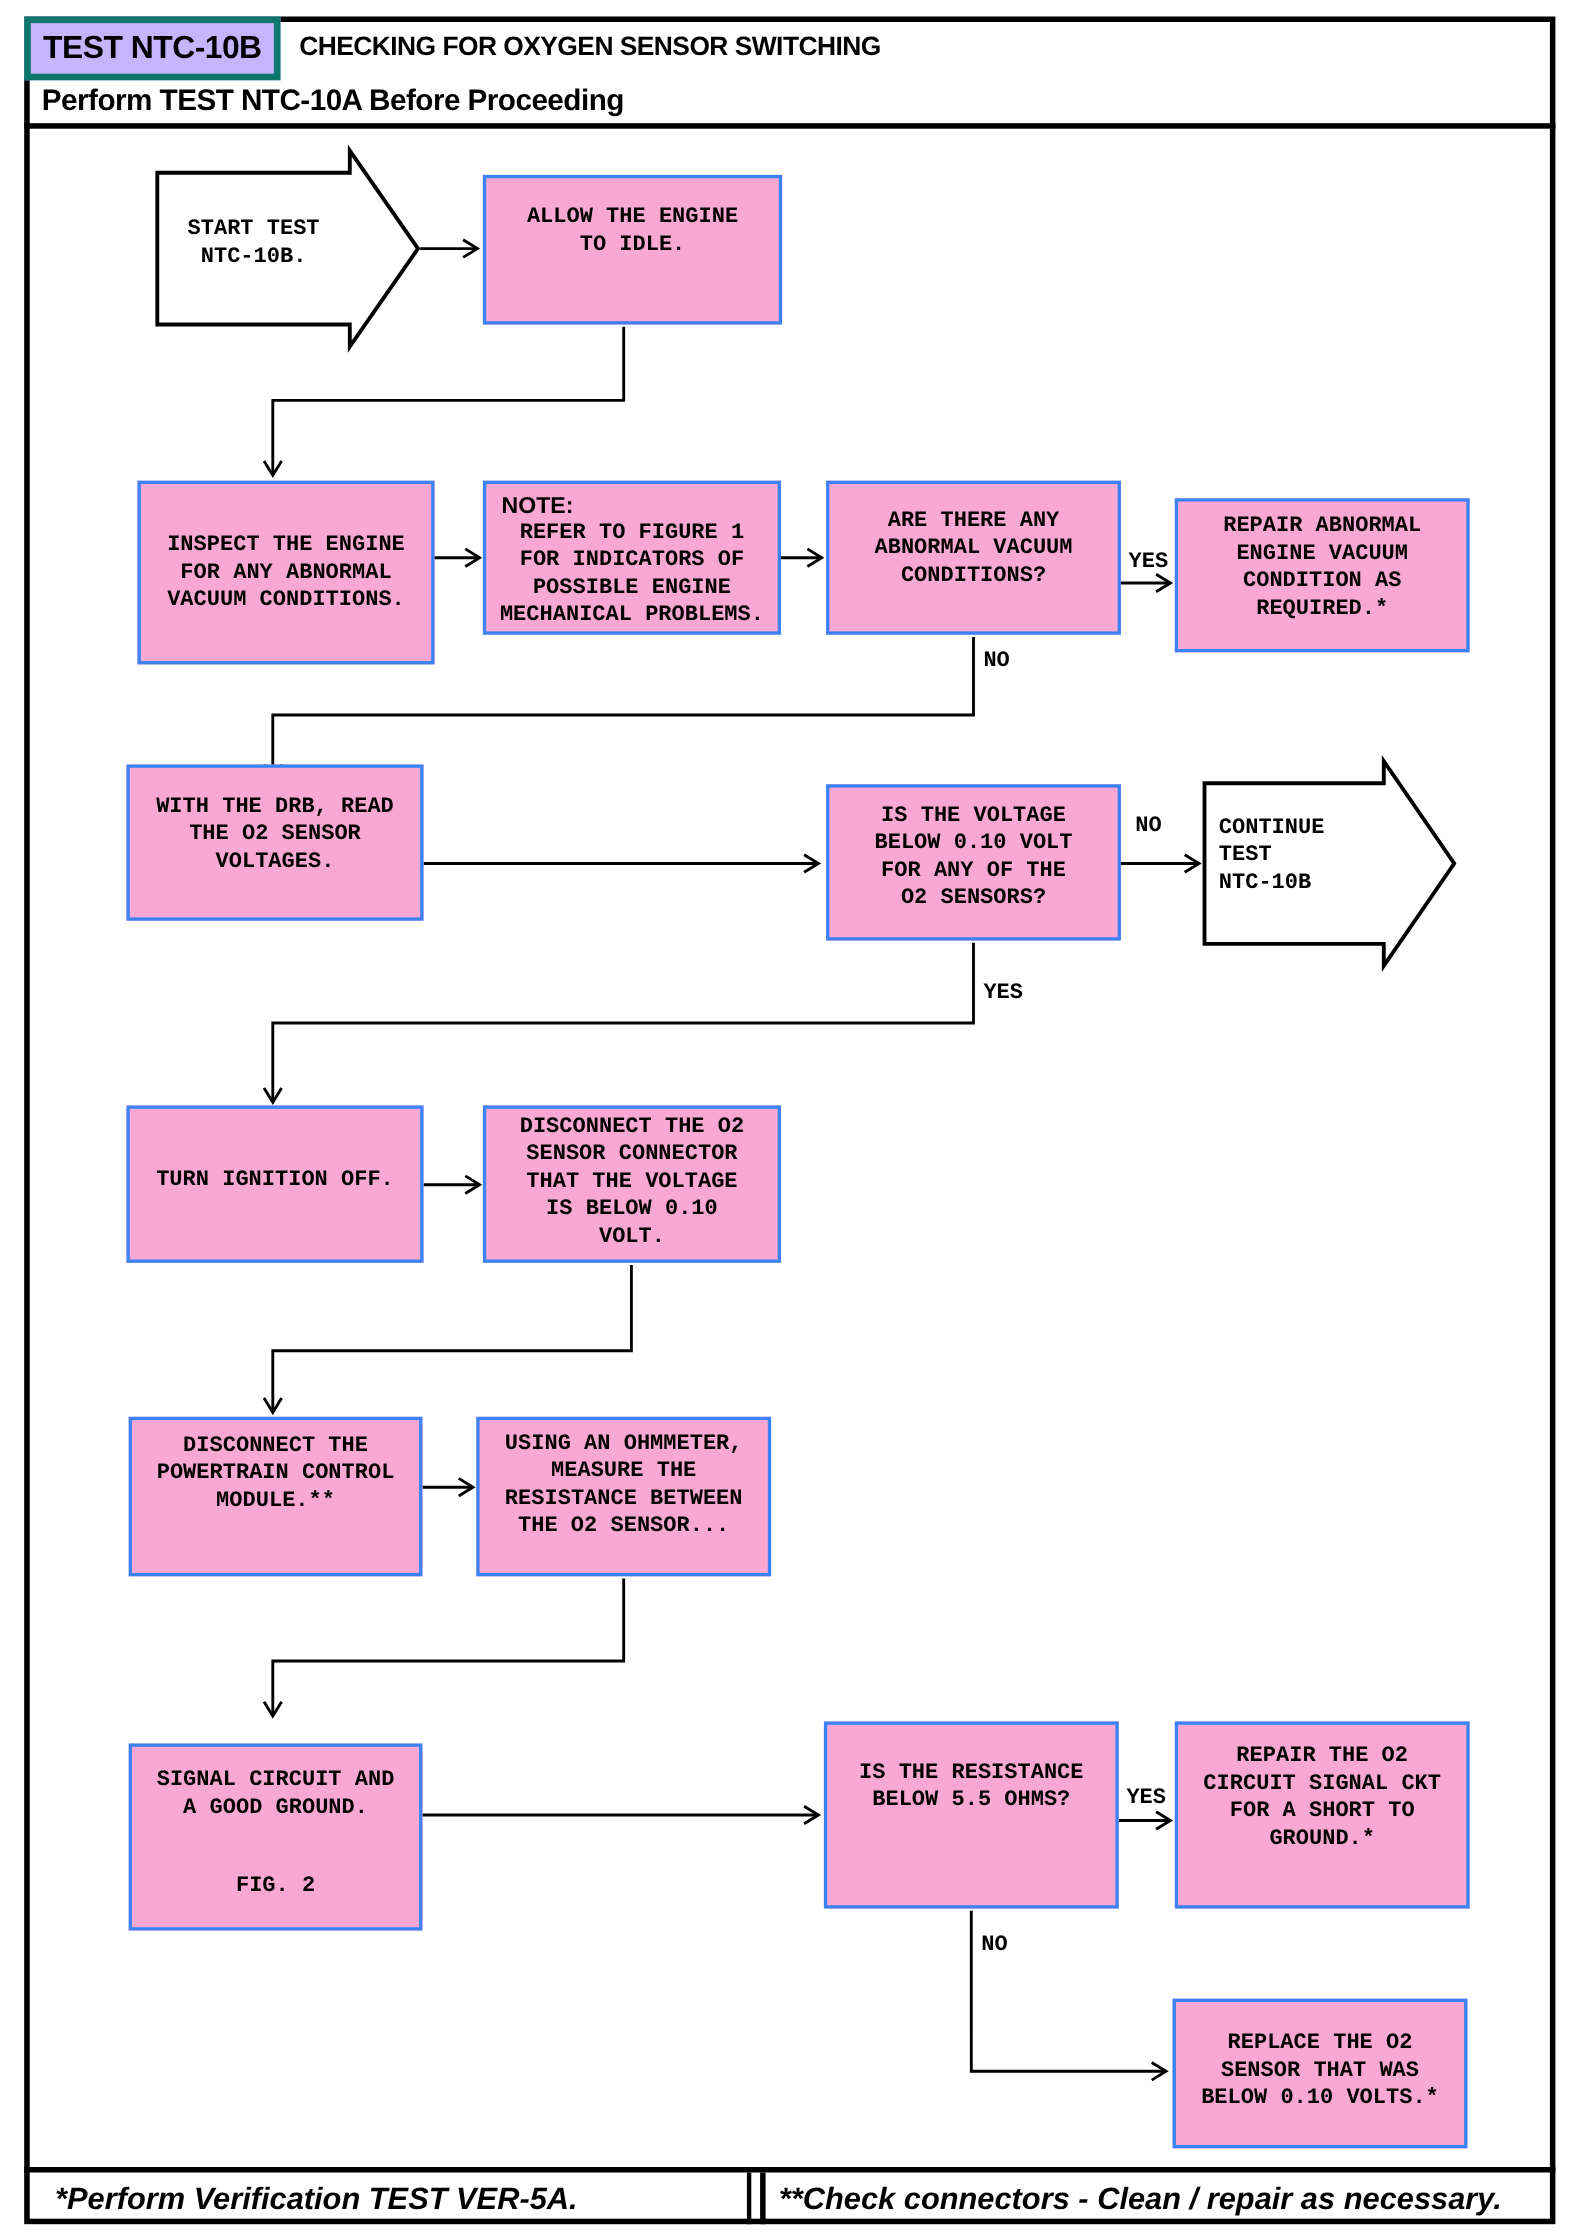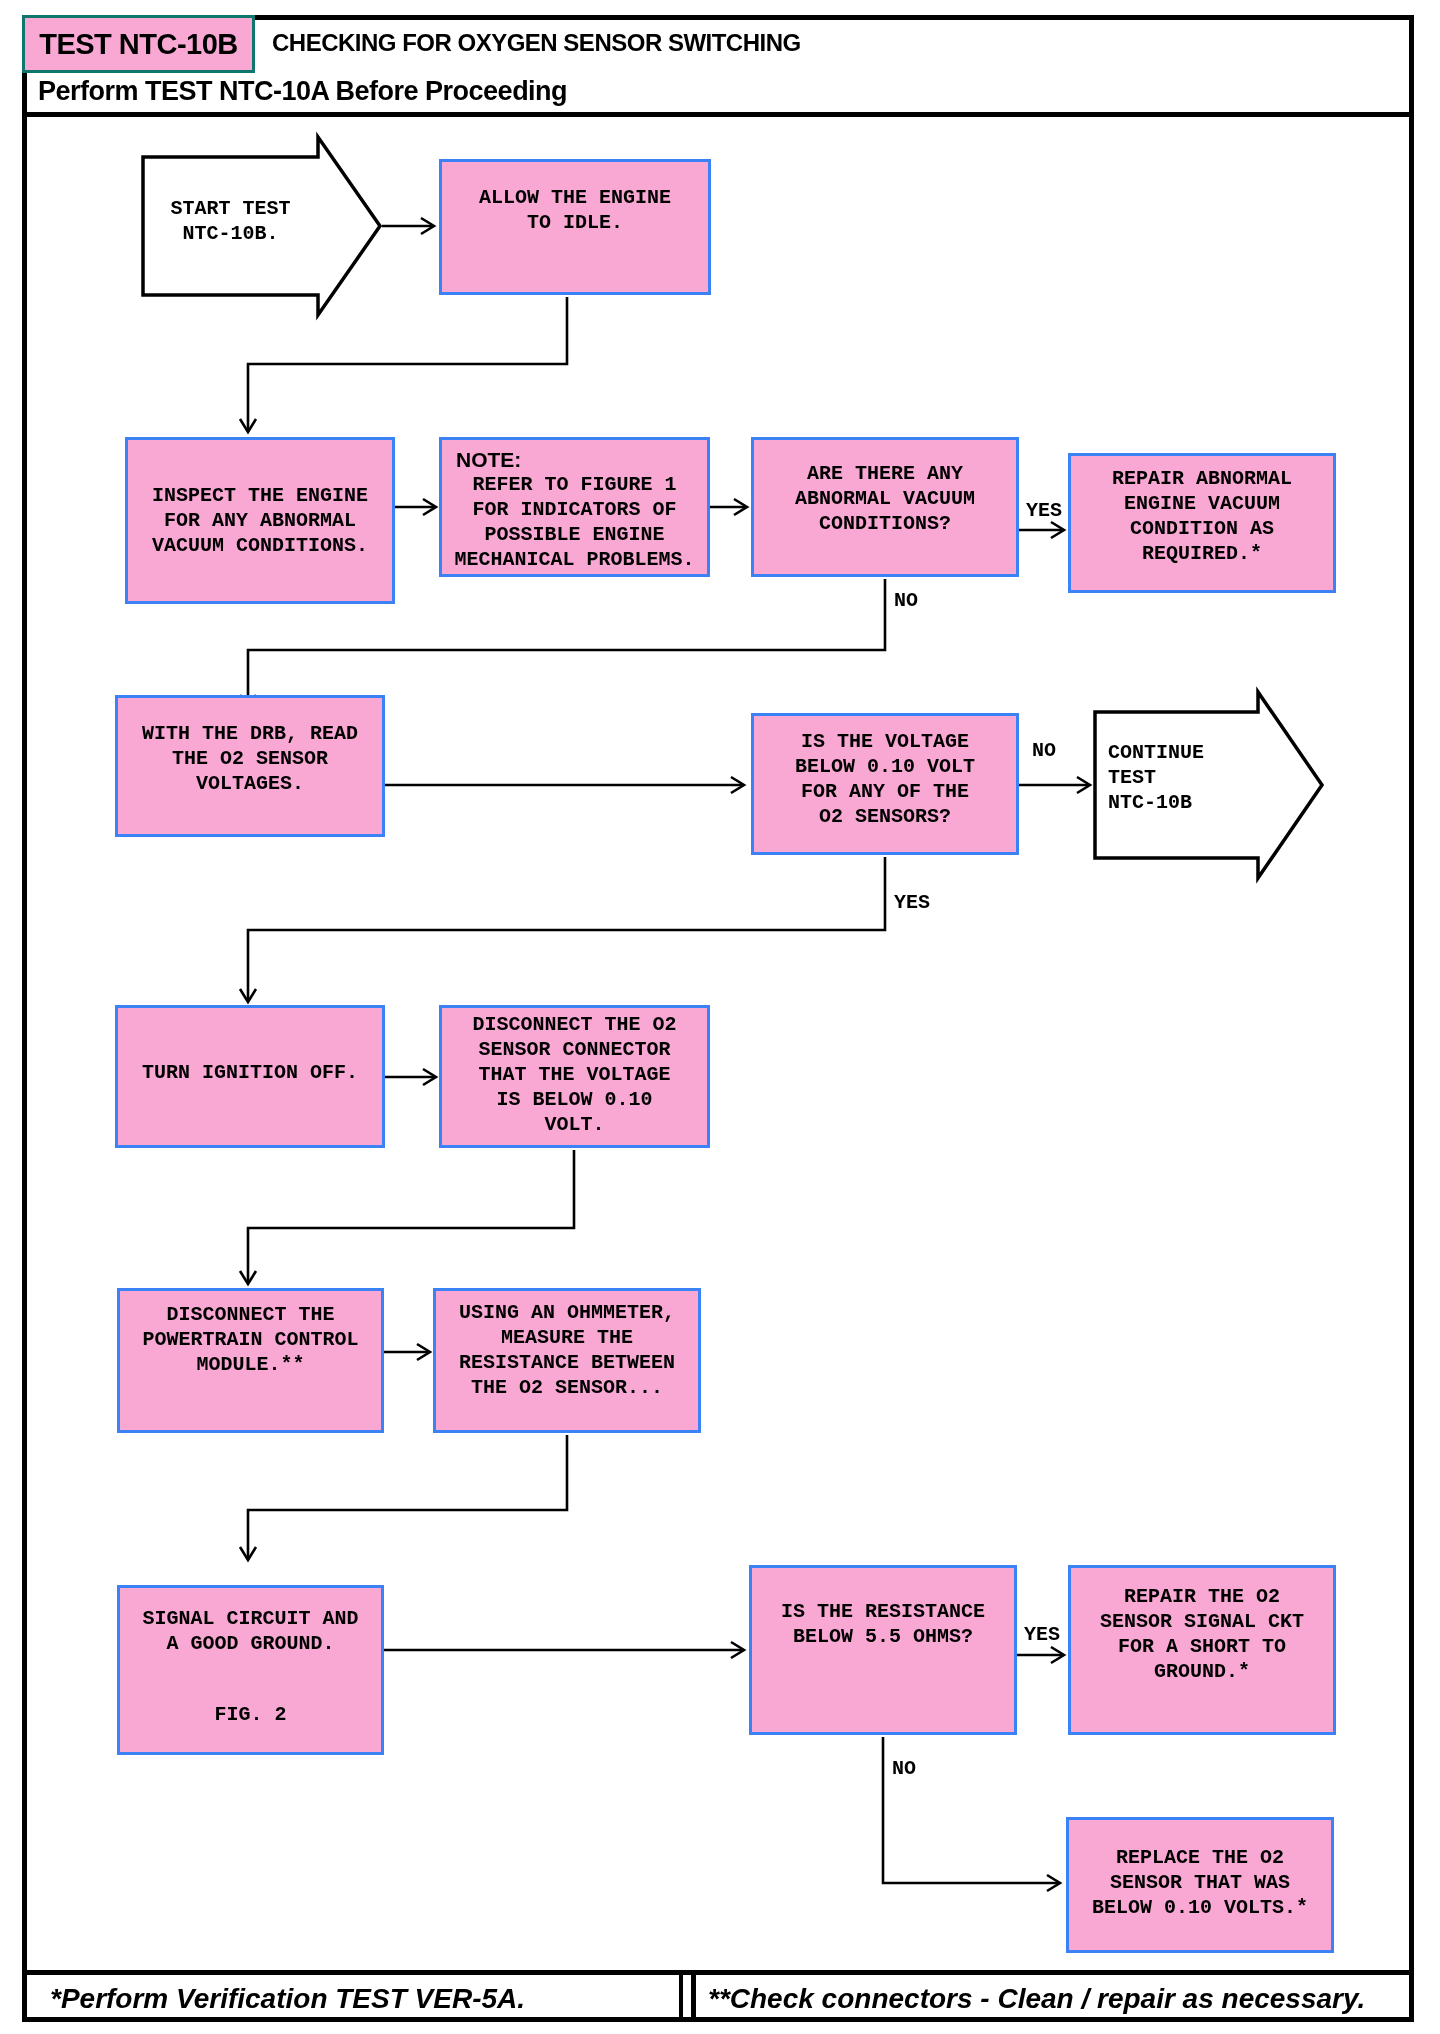--- a/index.html
+++ b/index.html
@@ -4,21 +4,21 @@
 <style>
   html,body{margin:0;padding:0;background:#ffffff;}
   #canvas{position:relative;width:1440px;height:2034px;background:#ffffff;
           font-family:"Liberation Mono",monospace;color:#000;overflow:hidden;}
   .abs{position:absolute;}
   
   .frame{border:5px solid #000;}
   .hbar{background:#000;}
   .vbar{background:#000;}
   
-  .testbox{border:3px solid #0f766e;background:#f9a8d4;display:flex;align-items:center;justify-content:center;}
+  .testbox{border:6px solid #0f766e;background:#c4b5fd;display:flex;align-items:center;justify-content:center;}
   .h-title{font-family:"Liberation Sans",sans-serif;font-weight:bold;letter-spacing:-0.5px;}
   
   .bx{border:3px solid #3b82f6;background:#f9a8d4;box-sizing:border-box;
       display:flex;flex-direction:column;align-items:center;justify-content:center;}
   .bx-text{white-space:pre-line;text-align:center;font-size:20px;line-height:25px;font-weight:bold;}
   .lbl{font-size:20px;font-weight:bold;line-height:22px;}
   .note-label{align-self:flex-start;font-family:"Liberation Sans",sans-serif;
               font-weight:bold;font-size:21px;line-height:24px;}
   .shape-text{white-space:pre-line;font-size:20px;line-height:25px;font-weight:bold;}
   
@@ -170,21 +170,21 @@
     <div class="bx-text">SIGNAL CIRCUIT AND
 A GOOD GROUND.</div>
     <div class="bx-text" style="margin-top:46px;">FIG. 2</div>
   </div>
   <div class="abs bx" style="left:749px;top:1565px;width:268px;height:170px;padding-bottom:52px;">
     <div class="bx-text">IS THE RESISTANCE
 BELOW 5.5 OHMS?</div>
   </div>
   <div class="abs bx" style="left:1068px;top:1565px;width:268px;height:170px;padding-bottom:32px;">
     <div class="bx-text">REPAIR THE O2
-SENSOR SIGNAL CKT
+CIRCUIT SIGNAL CKT
 FOR A SHORT TO
 GROUND.*</div>
   </div>
 
   <div class="abs bx" style="left:1066px;top:1817px;width:268px;height:136px;padding-bottom:6px;">
     <div class="bx-text">REPLACE THE O2
 SENSOR THAT WAS
 BELOW 0.10 VOLTS.*</div>
   </div>
 

